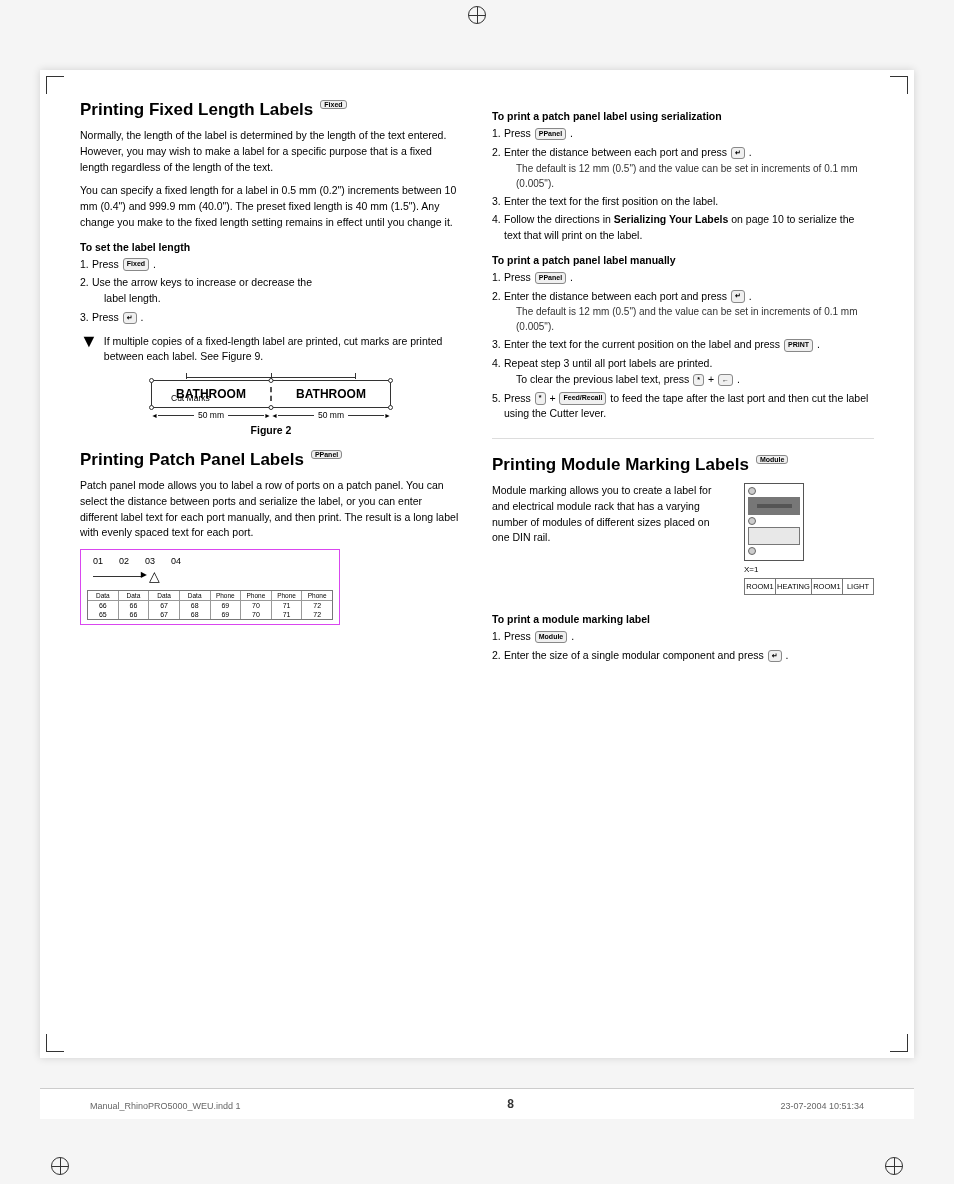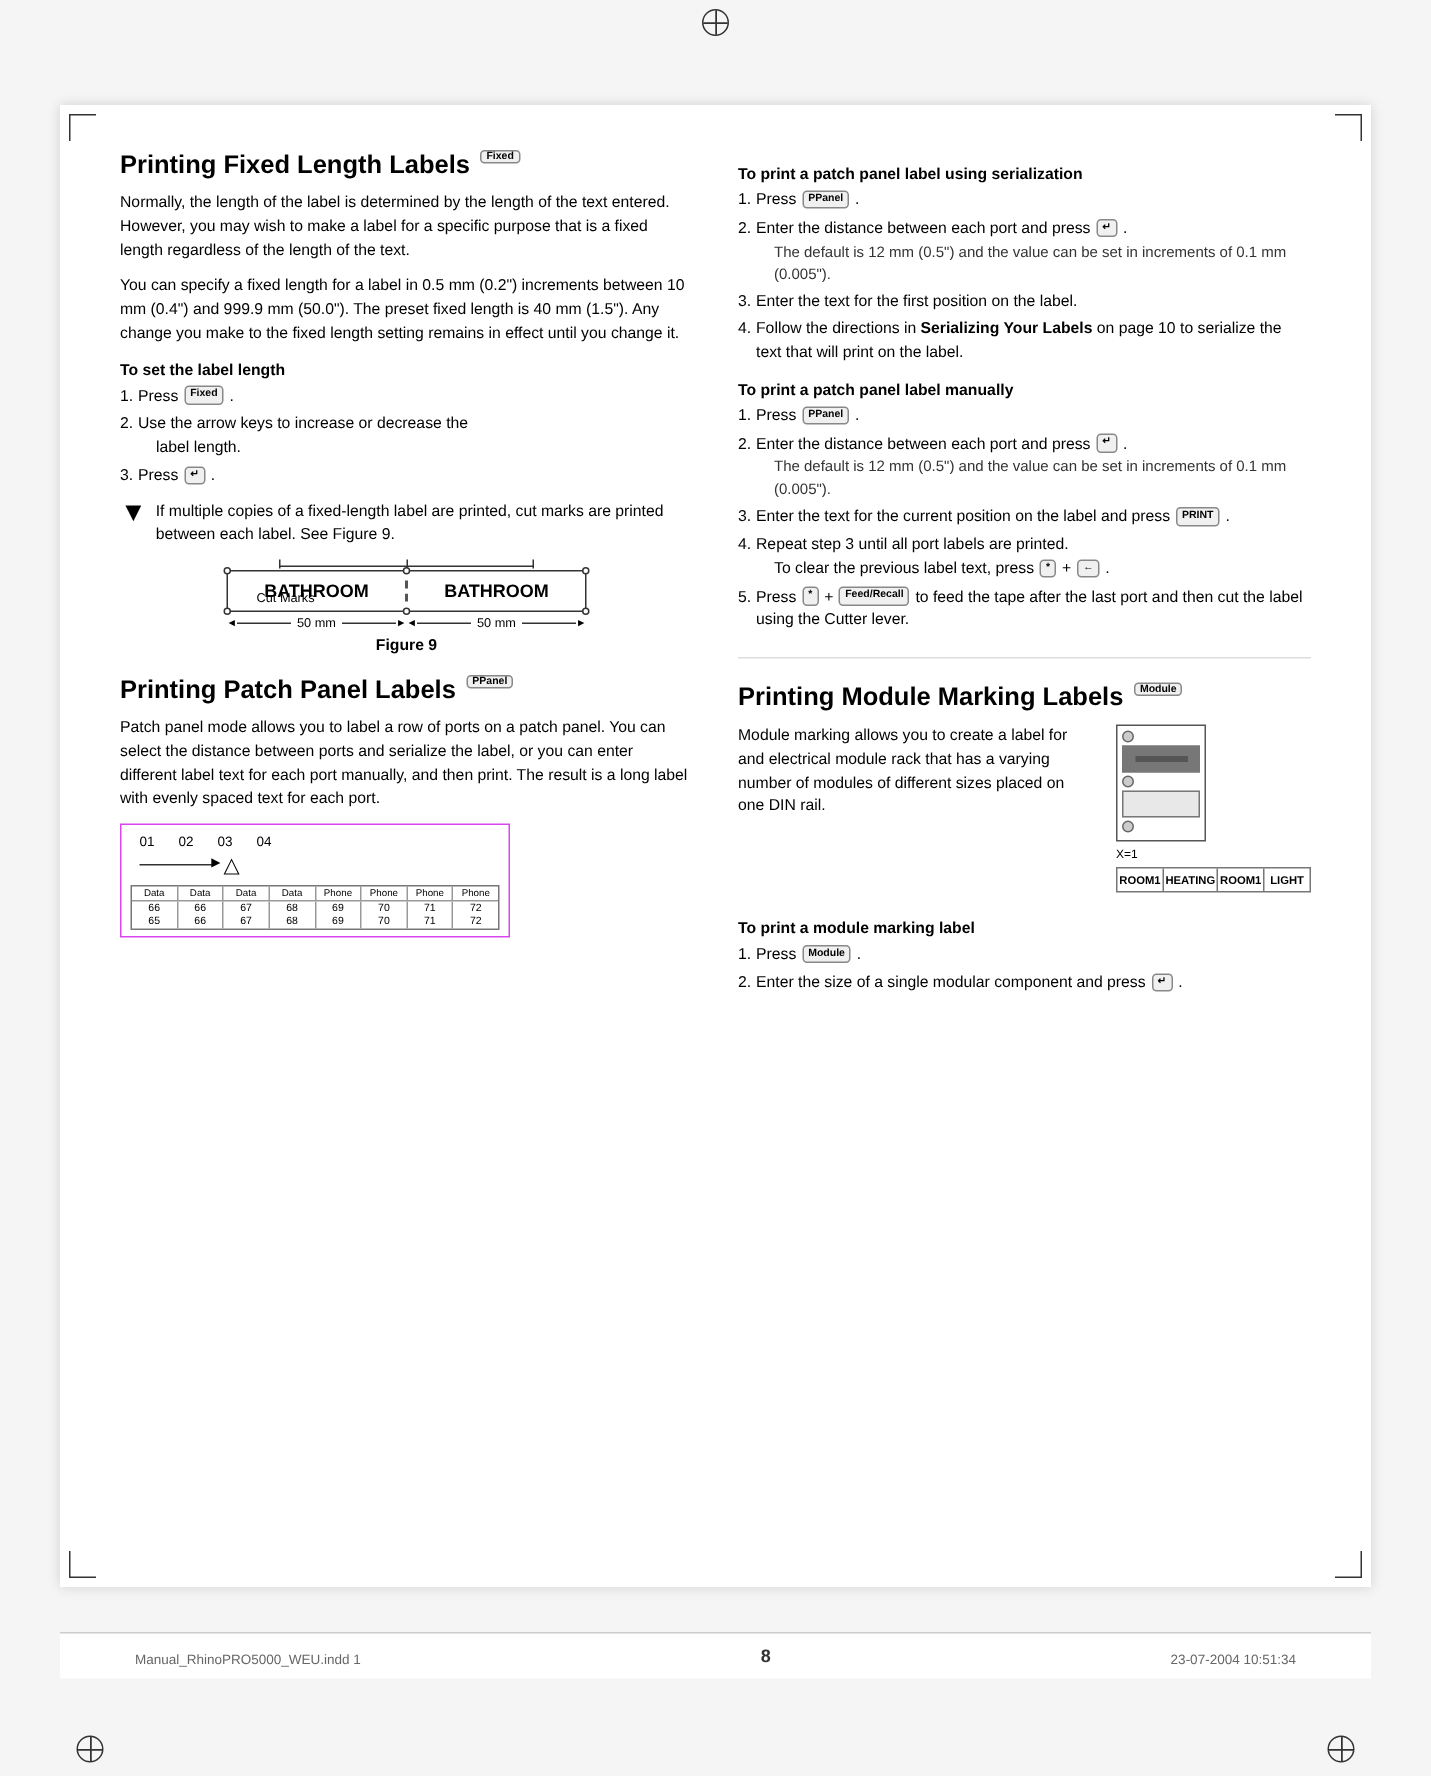--- a/index.html
+++ b/index.html
@@ -256,21 +256,21 @@
       display: flex;
       border: 1px solid #777;
       width: 130px;
     }
     .module-label-cell {
       flex: 1;
       font-size: 7.5px;
       text-align: center;
       border-right: 1px solid #777;
       padding: 3px 1px;
-      font-weight: bold;
+      font-weight: normal;
     }
     .module-label-cell:last-child { border-right: none; }
 
     
     .note-row {
       display: flex;
       align-items: flex-start;
       margin: 6px 0;
       font-size: 10.5px;
       line-height: 1.5;
@@ -333,21 +333,21 @@
     <div class="two-col">
 
       <div class="col-left">
 
         <div class="section-title">
           <span>Printing Fixed Length Labels</span>
           <span class="btn-img small">Fixed</span>
         </div>
 
         <p class="body-text">Normally, the length of the label is determined by the length of the text entered. However, you may wish to make a label for a specific purpose that is a fixed length regardless of the length of the text.</p>
-        <p class="body-text">You can specify a fixed length for a label in 0.5 mm (0.2") increments between 10 mm (0.4") and 999.9 mm (50.0"). The preset fixed length is 40 mm (1.5"). Any change you make to the fixed length setting remains in effect until you change it.</p>
+        <p class="body-text">You can specify a fixed length for a label in 0.5 mm (0.2") increments between 10 mm (0.4") and 999.9 mm (40.0"). The preset fixed length is 40 mm (1.5"). Any change you make to the fixed length setting remains in effect until you change it.</p>
 
         <p class="subsection-title">To set the label length</p>
 
         <ol class="numbered-list">
           <li>
             <span class="num">1.</span>
             <span> Press <span class="btn-img small">Fixed</span> .</span>
           </li>
           <li>
             <span class="num">2.</span>
@@ -396,21 +396,21 @@
               <div style="font-size:7px;">►</div>
             </div>
             <div style="flex:1; display:flex; align-items:center;">
               <div style="font-size:7px;">◄</div>
               <div style="flex:1; height:1px; background:#333;"></div>
               <div style="font-size:8.5px; padding:0 4px;">50 mm</div>
               <div style="flex:1; height:1px; background:#333;"></div>
               <div style="font-size:7px;">►</div>
             </div>
           </div>
-          <p class="figure-caption">Figure 9</p>
+          <p class="figure-caption">Figure 2</p>
         </div>
 
         <div class="section-title">
           <span>Printing Patch Panel Labels</span>
           <span class="btn-img small">PPanel</span>
         </div>
 
         <p class="body-text">Patch panel mode allows you to label a row of ports on a patch panel. You can select the distance between ports and serialize the label, or you can enter different label text for each port manually, and then print. The result is a long label with evenly spaced text for each port.</p>
 
         <div class="patch-figure" style="width:260px; padding:4px 6px;">

